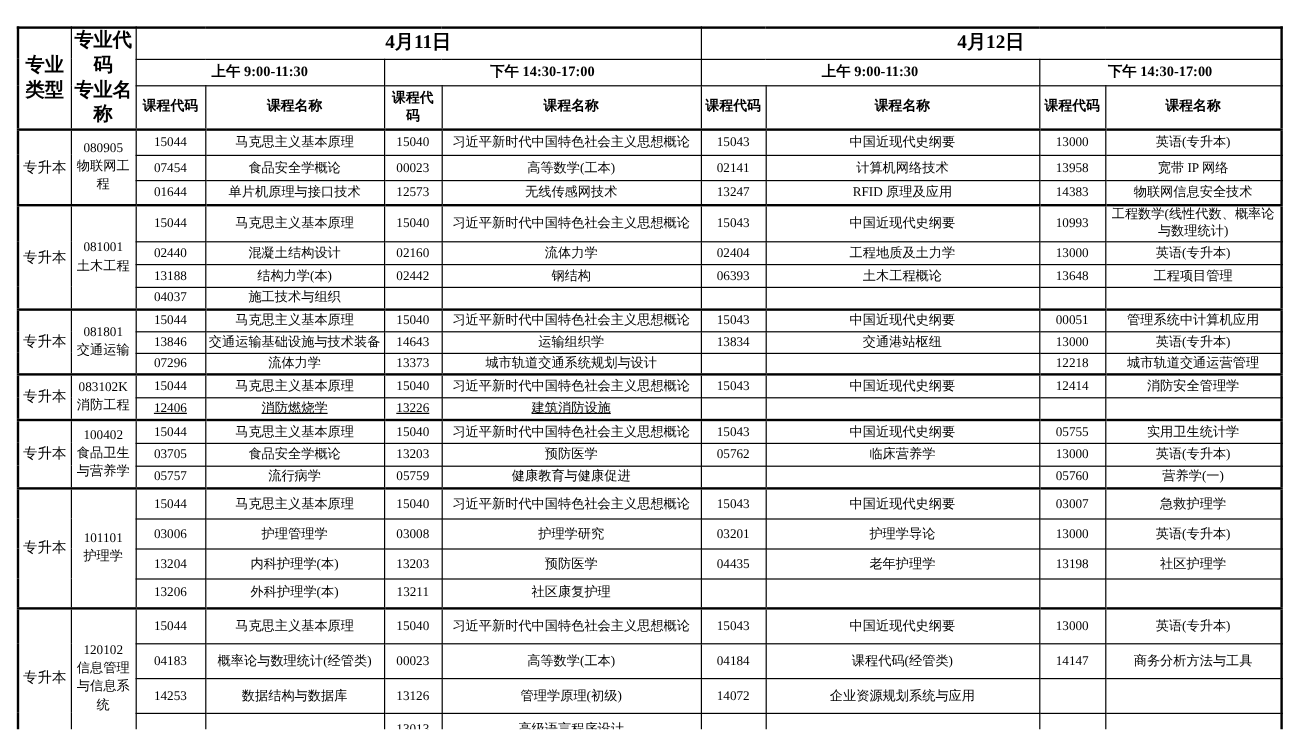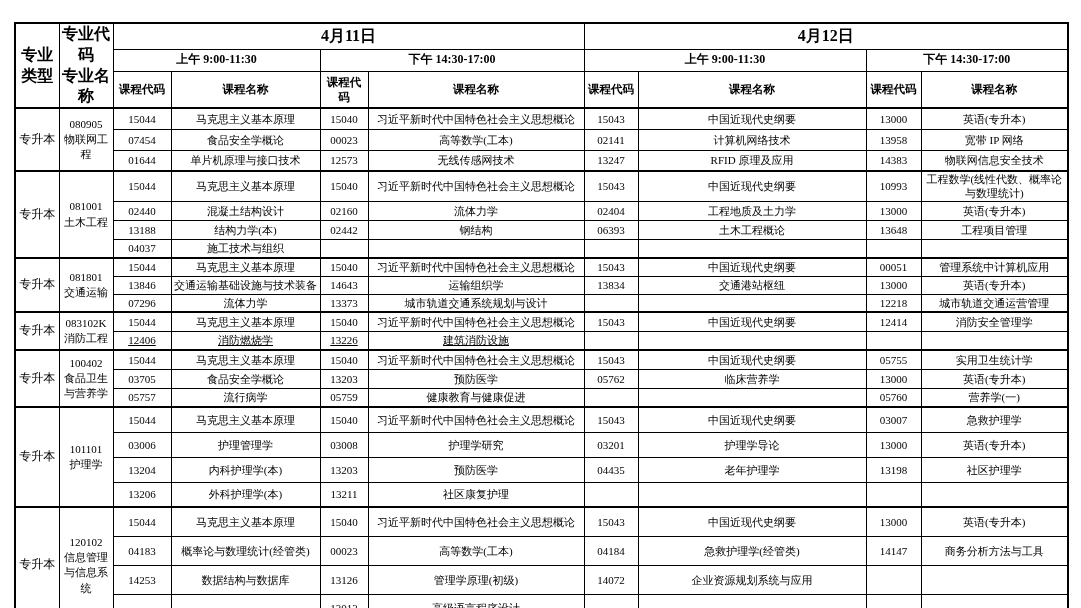--- a/index.html
+++ b/index.html
@@ -307,21 +307,21 @@
           <td>中国近现代史纲要</td>
           <td>13000</td>
           <td>英语(专升本)</td>
         </tr>
         <tr style="height: 29px;">
           <td>04183</td>
           <td>概率论与数理统计(经管类)</td>
           <td>00023</td>
           <td>高等数学(工本)</td>
           <td>04184</td>
-          <td>急救护理学(经管类)</td>
+          <td>课程代码(经管类)</td>
           <td>14147</td>
           <td>商务分析方法与工具</td>
         </tr>
         <tr style="height: 29px;">
           <td>14253</td>
           <td>数据结构与数据库</td>
           <td>13126</td>
           <td>管理学原理(初级)</td>
           <td>14072</td>
           <td>企业资源规划系统与应用</td>

